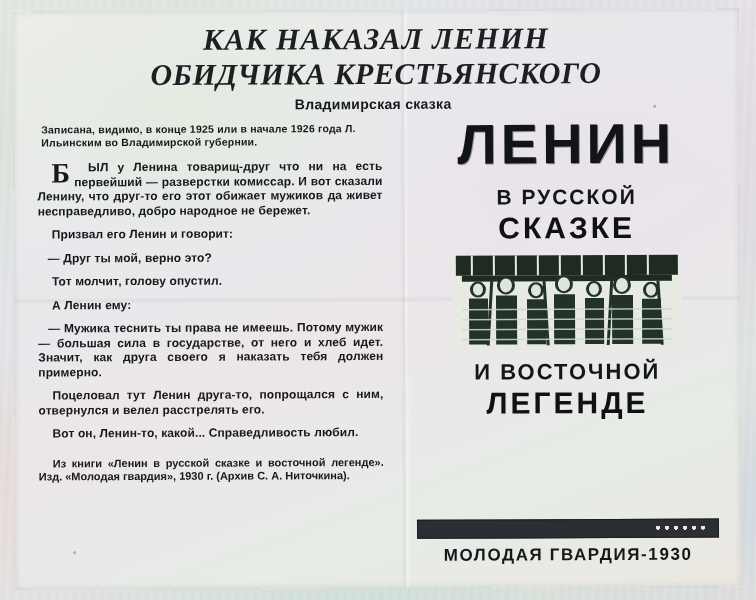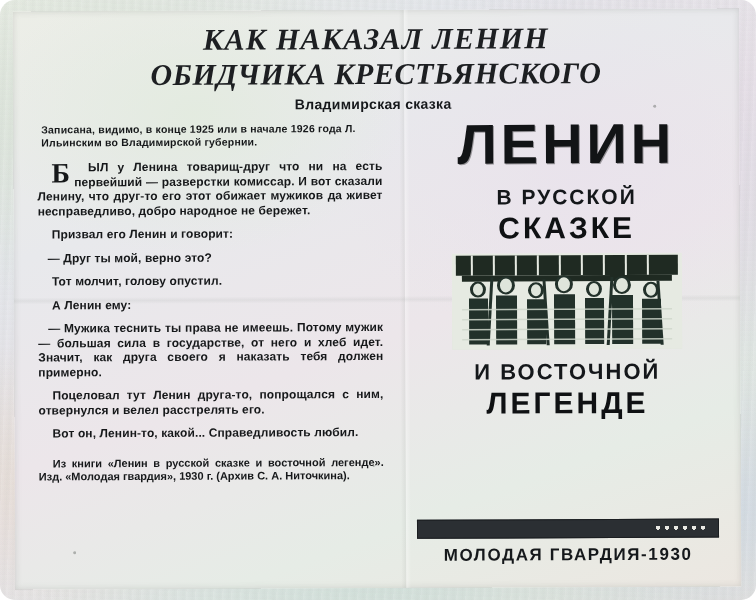--- a/index.html
+++ b/index.html
@@ -20,21 +20,20 @@
     width: 756px;
     height: 600px;
     background:
       radial-gradient(ellipse 380px 260px at 18% 22%, rgba(214,226,210,0.95) 0%, rgba(214,226,210,0) 70%),
       radial-gradient(ellipse 420px 300px at 82% 30%, rgba(222,214,228,0.90) 0%, rgba(222,214,228,0) 72%),
       radial-gradient(ellipse 460px 240px at 50% 95%, rgba(206,222,216,0.85) 0%, rgba(206,222,216,0) 75%),
       radial-gradient(ellipse 300px 200px at 8% 80%, rgba(228,218,206,0.8) 0%, rgba(228,218,206,0) 70%),
       radial-gradient(ellipse 300px 220px at 95% 85%, rgba(205,216,228,0.8) 0%, rgba(205,216,228,0) 70%),
       linear-gradient(150deg, #e6ebe2 0%, #e3e6ea 25%, #e9e3e8 50%, #dfe7e2 75%, #e6e2dc 100%);
     overflow: hidden;
-    border-radius: 15px;
   }
   
   #scan::before {
     content: "";
     position: absolute;
     inset: 0;
     background:
       repeating-linear-gradient(92deg, rgba(255,255,255,0.10) 0px, rgba(255,255,255,0) 3px, rgba(160,170,160,0.05) 6px, rgba(255,255,255,0) 9px),
       repeating-linear-gradient(2deg, rgba(200,190,200,0.07) 0px, rgba(255,255,255,0) 5px);
     pointer-events: none;

